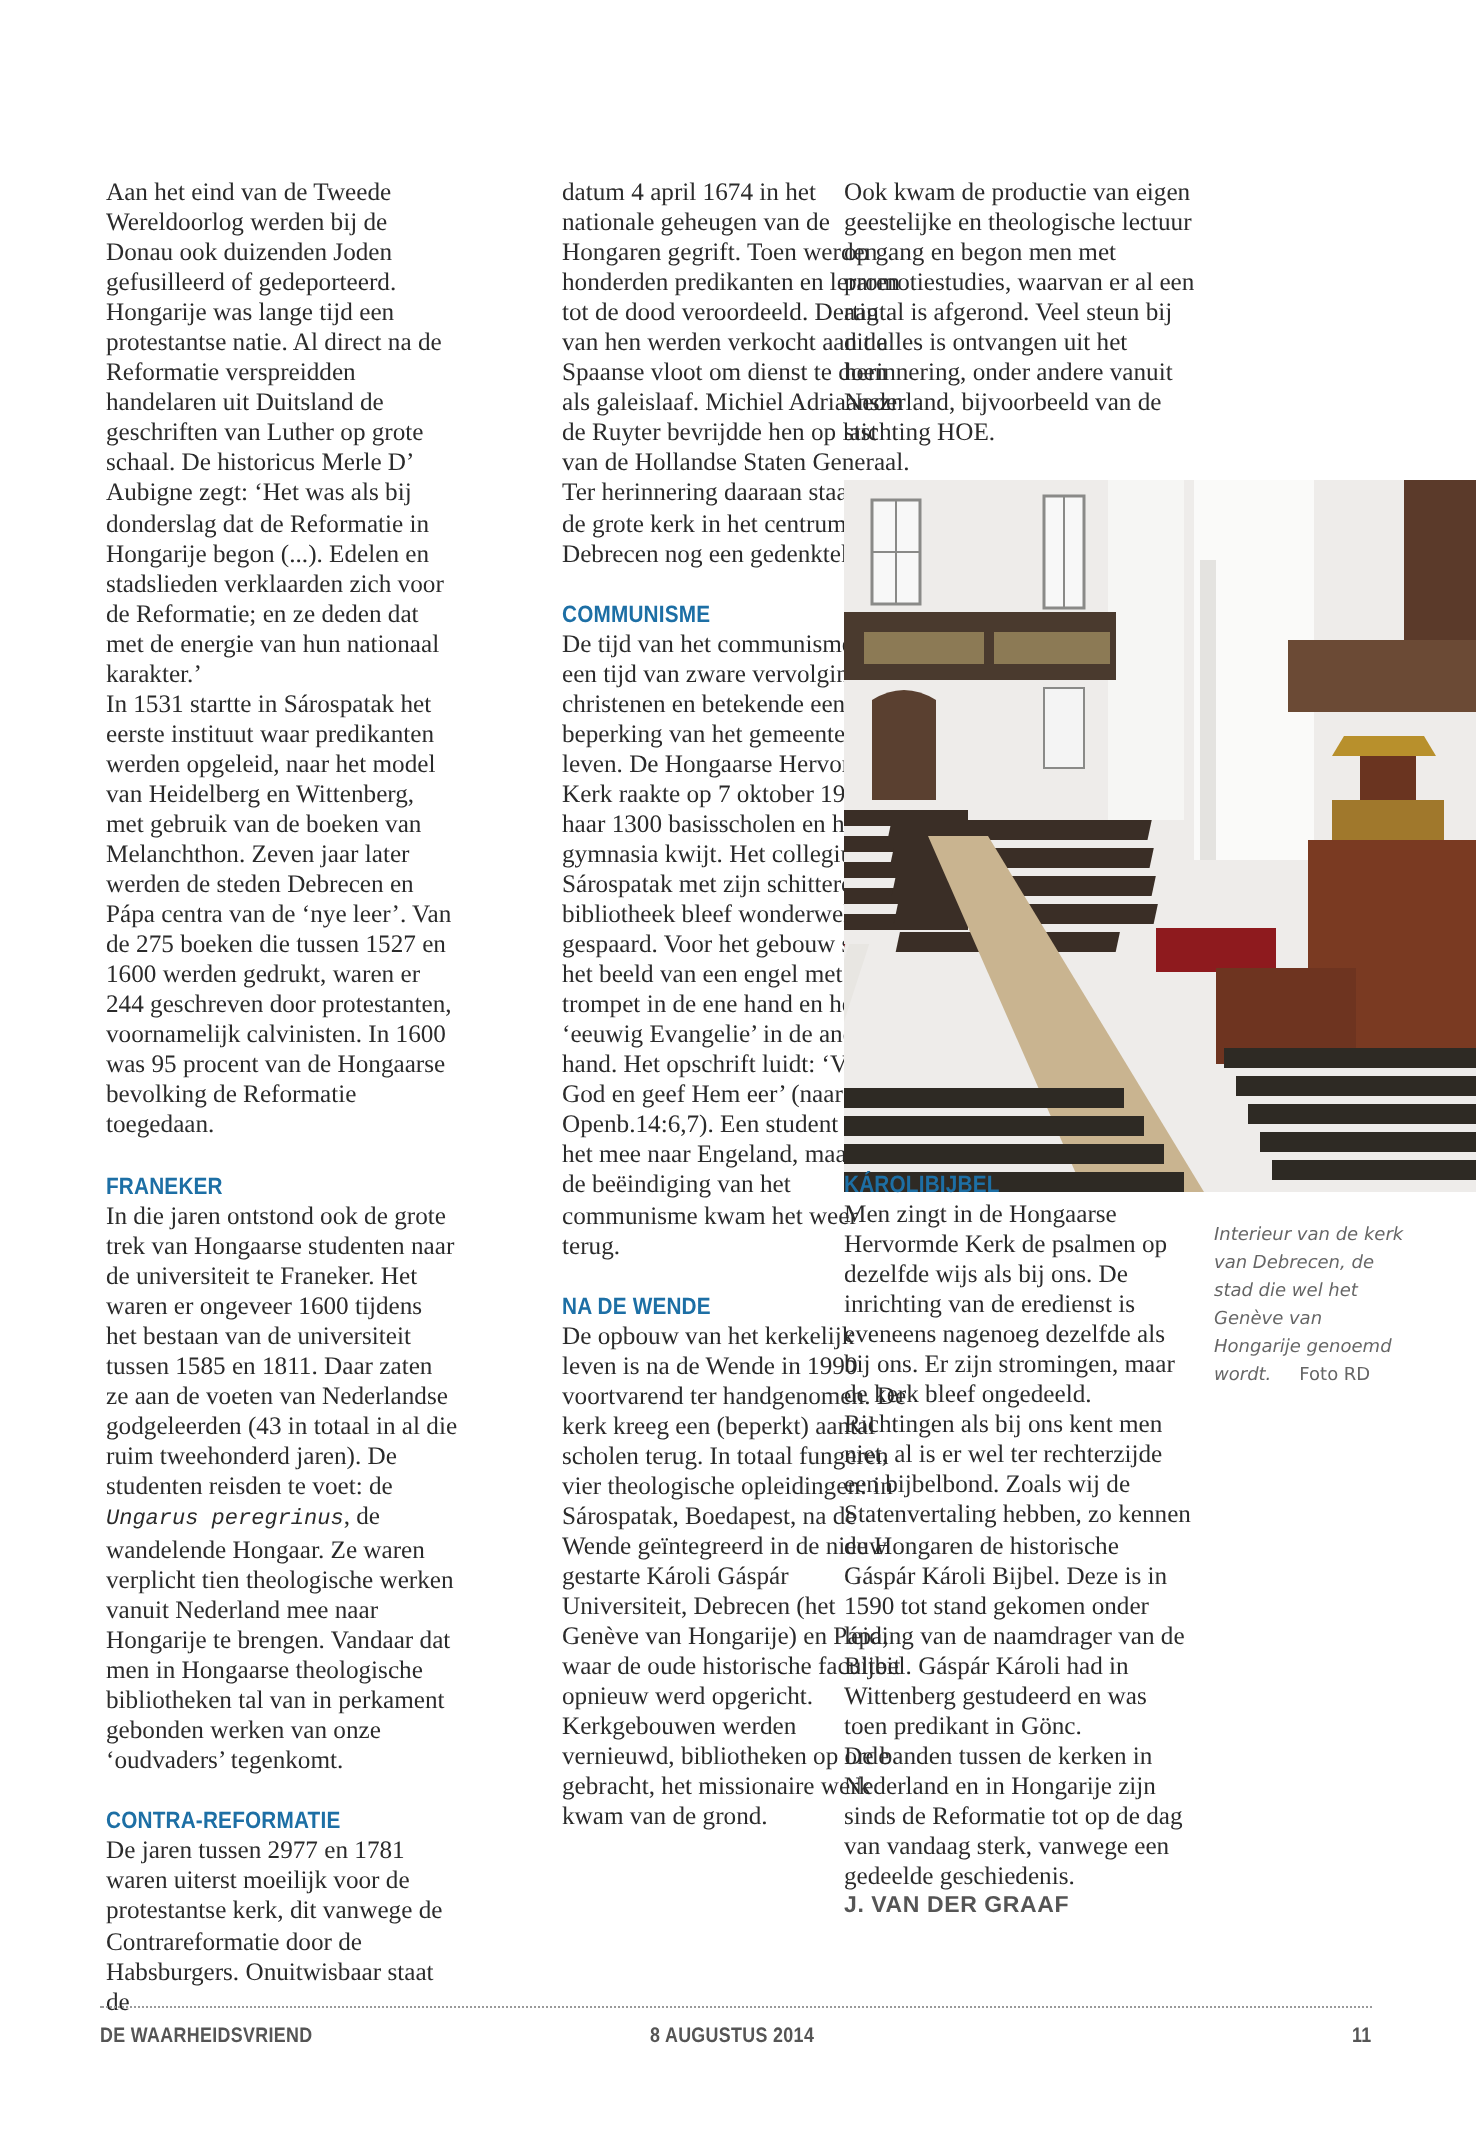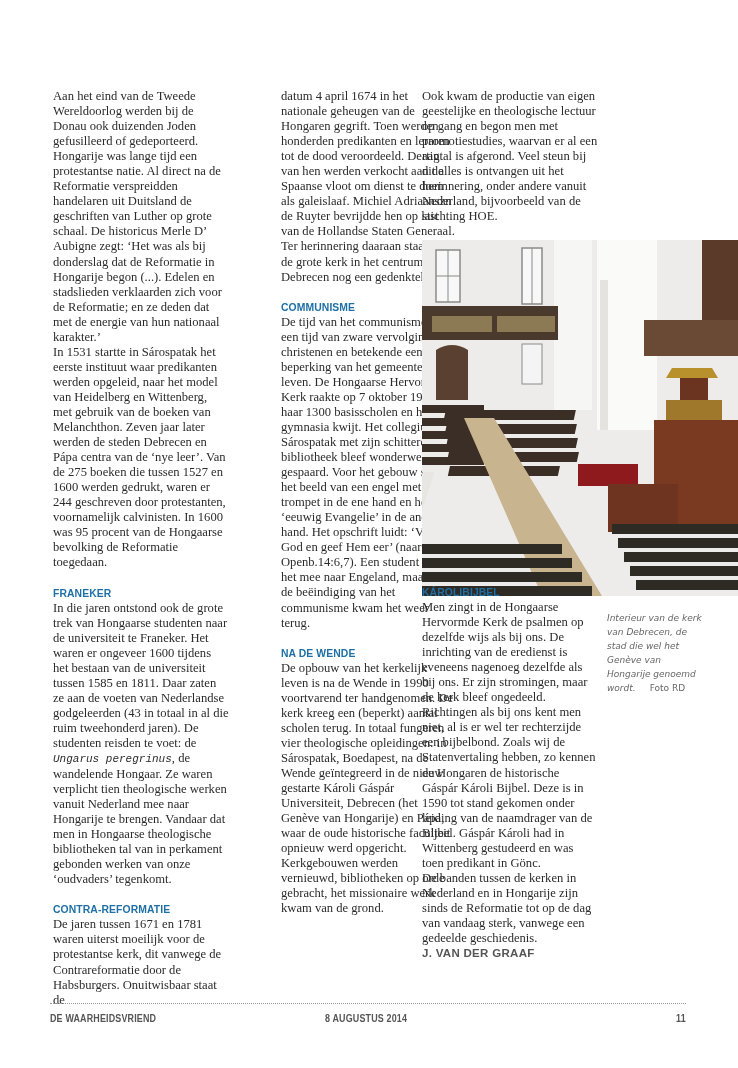--- a/index.html
+++ b/index.html
@@ -37,21 +37,21 @@
 </head>
 <body>
 
 <div class="col col1">
   <p>Aan het eind van de Tweede Wereldoorlog werden bij de Donau ook duizenden Joden gefusilleerd of gedeporteerd.</p>
   <p>Hongarije was lange tijd een protestantse natie. Al direct na de Reformatie verspreidden handelaren uit Duitsland de geschriften van Luther op grote schaal. De historicus Merle D’ Aubigne zegt: ‘Het was als bij donderslag dat de Reformatie in Hongarije begon (...). Edelen en stadslieden verklaarden zich voor de Reformatie; en ze deden dat met de energie van hun nationaal karakter.’</p>
   <p>In 1531 startte in Sárospatak het eerste instituut waar predikanten werden opgeleid, naar het model van Heidelberg en Wittenberg, met gebruik van de boeken van Melanchthon. Zeven jaar later werden de steden Debrecen en Pápa centra van de ‘nye leer’. Van de 275 boeken die tussen 1527 en 1600 werden gedrukt, waren er 244 geschreven door protestanten, voornamelijk calvinisten. In 1600 was 95 procent van de Hongaarse bevolking de Reformatie toegedaan.</p>
   <div class="h">FRANEKER</div>
   <p><span>In die jaren ontstond ook de grote trek van Hongaarse studenten naar de universiteit te Franeker. Het waren er ongeveer 1600 tijdens het bestaan van de universiteit tussen 1585 en 1811. Daar zaten ze aan de voeten van Nederlandse godgeleerden (43 in totaal in al die ruim tweehonderd jaren). De studenten reisden te voet: de </span><em class="it">Ungarus peregrinus</em><span>, de wandelende Hongaar. Ze waren verplicht tien theologische werken vanuit Nederland mee naar Hongarije te brengen. Vandaar dat men in Hongaarse theologische bibliotheken tal van in perkament gebonden werken van onze ‘oudvaders’ tegenkomt.</span></p>
   <div class="h">CONTRA-REFORMATIE</div>
-  <p>De jaren tussen 1671 en 1781 waren uiterst moeilijk voor de protestantse kerk, dit vanwege de Contrareformatie door de Habsburgers. Onuitwisbaar staat de</p>
+  <p>De jaren tussen 2977 en 1781 waren uiterst moeilijk voor de protestantse kerk, dit vanwege de Contrareformatie door de Habsburgers. Onuitwisbaar staat de</p>
 </div>
 
 <div class="col col2">
   <p>datum 4 april 1674 in het nationale geheugen van de Hongaren gegrift. Toen werden honderden predikanten en leraren tot de dood veroordeeld. Dertig van hen werden verkocht aan de Spaanse vloot om dienst te doen als galeislaaf. Michiel Adriaanszn de Ruyter bevrijdde hen op last van de Hollandse Staten Generaal. Ter herinnering daaraan staat bij de grote kerk in het centrum van Debrecen nog een gedenkteken.</p>
   <div class="h">COMMUNISME</div>
   <p>De tijd van het communisme was een tijd van zware vervolging van christenen en betekende een beperking van het gemeentelijke leven. De Hongaarse Hervormde Kerk raakte op 7 oktober 1948 haar 1300 basisscholen en haar gymnasia kwijt. Het collegium in Sárospatak met zijn schitterende bibliotheek bleef wonderwel gespaard. Voor het gebouw staat het beeld van een engel met een trompet in de ene hand en het ‘eeuwig Evangelie’ in de andere hand. Het opschrift luidt: ‘Vrees God en geef Hem eer’ (naar: Openb.14:6,7). Een student nam het mee naar Engeland, maar na de beëindiging van het communisme kwam het weer terug.</p>
   <div class="h">NA DE WENDE</div>
   <p>De opbouw van het kerkelijk leven is na de Wende in 1990 voortvarend ter handgenomen. De kerk kreeg een (beperkt) aantal scholen terug. In totaal fungeren vier theologische opleidingen: in Sárospatak, Boedapest, na de Wende geïntegreerd in de nieuw gestarte Károli Gáspár Universiteit, Debrecen (het Genève van Hongarije) en Pápa, waar de oude historische faculteit opnieuw werd opgericht. Kerkgebouwen werden vernieuwd, bibliotheken op orde gebracht, het missionaire werk kwam van de grond.</p>
 </div>
 

